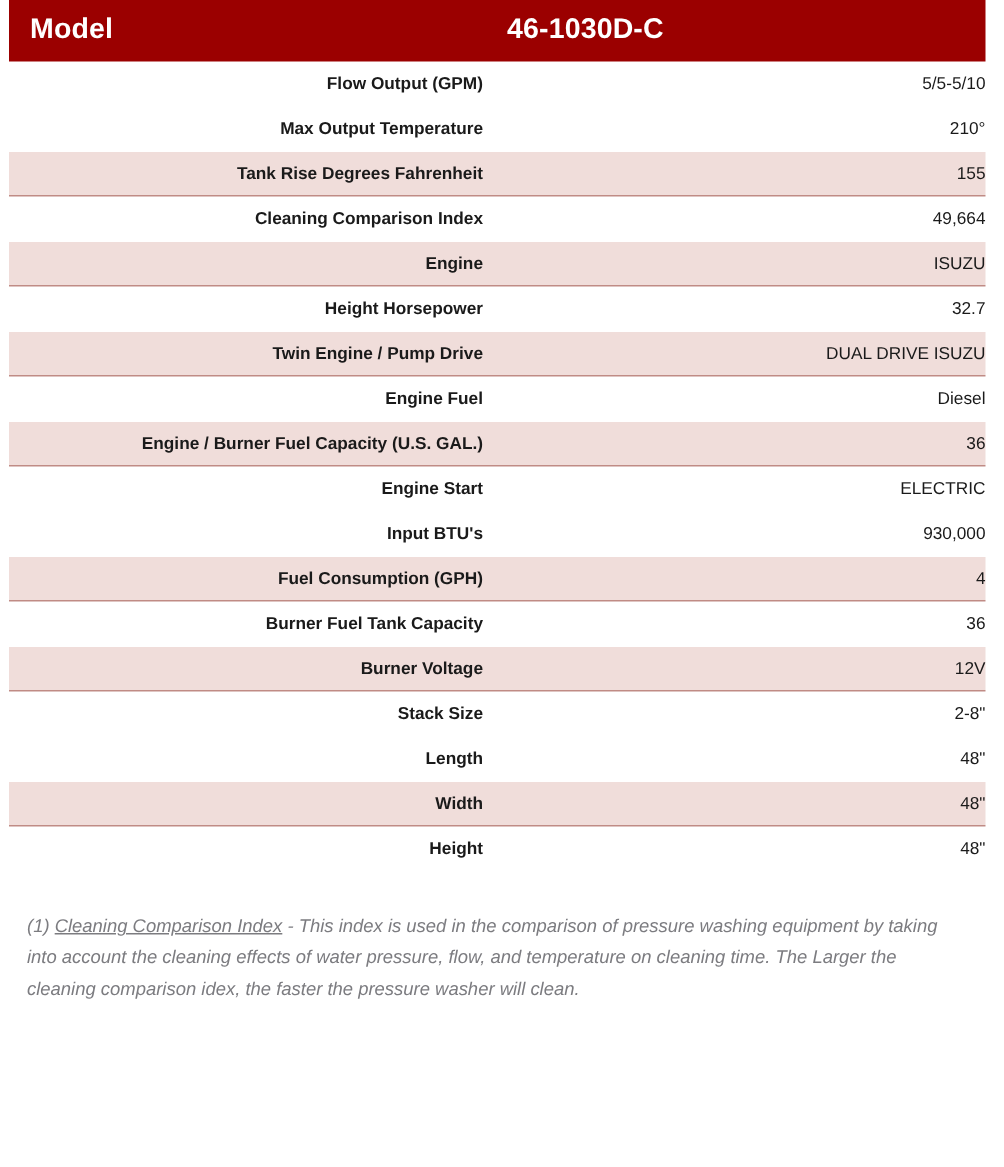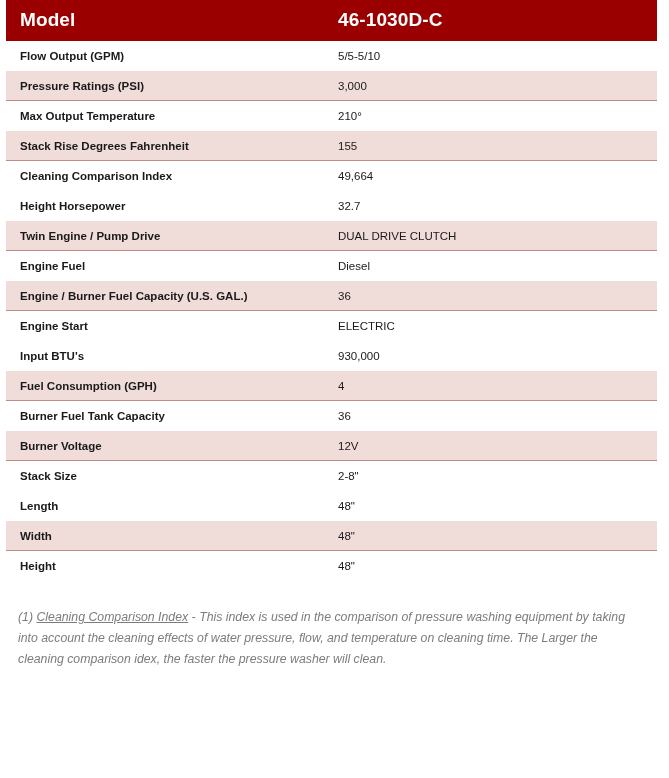--- a/index.html
+++ b/index.html
@@ -47,20 +47,21 @@
     border: none;
     height: 22px;
     vertical-align: middle;
   }
   .spec-header th.value-head {
     padding-left: 16px;
   }
 
   .spec-table tbody tr {
     height: 30px;
+    text-align: right;
   }
 
   .spec-table tbody td {
     font-size: 11.5px;
     color: #1a1a1a;
     padding: 0 0 0 14px;
     border-top: 1px solid #c99f9a;
     border-bottom: 1px solid #c99f9a;
     vertical-align: middle;
     height: 30px;
@@ -118,43 +119,43 @@
       <tr class="spec-header">
         <th class="label-head">Model</th>
         <th class="value-head">46-1030D-C</th>
       </tr>
     </thead>
     <tbody id="spec-body">
         <tr class="row-odd">
           <td class="label">Flow Output (GPM)</td>
           <td class="value">5/5-5/10</td>
         </tr>
-        <tr class="row-even">
-          <td class="label">Pressure Ratings (PSI)</td>
-          <td class="value">3,000</td>
-        </tr>
         <tr class="row-odd">
           <td class="label">Max Output Temperature</td>
           <td class="value">210°</td>
         </tr>
         <tr class="row-even">
-          <td class="label">Stack Rise Degrees Fahrenheit</td>
+          <td class="label">Tank Rise Degrees Fahrenheit</td>
           <td class="value">155</td>
         </tr>
         <tr class="row-odd">
           <td class="label">Cleaning Comparison Index</td>
           <td class="value">49,664</td>
         </tr>
+        <tr class="row-even">
+          <td class="label">Engine</td>
+          <td class="value">ISUZU</td>
+        </tr>
         <tr class="row-odd">
           <td class="label">Height Horsepower</td>
           <td class="value">32.7</td>
         </tr>
         <tr class="row-even">
           <td class="label">Twin Engine / Pump Drive</td>
-          <td class="value">DUAL DRIVE CLUTCH</td>
+          <td class="value">DUAL DRIVE ISUZU</td>
         </tr>
         <tr class="row-odd">
           <td class="label">Engine Fuel</td>
           <td class="value">Diesel</td>
         </tr>
         <tr class="row-even">
           <td class="label">Engine / Burner Fuel Capacity (U.S. GAL.)</td>
           <td class="value">36</td>
         </tr>
         <tr class="row-odd">

